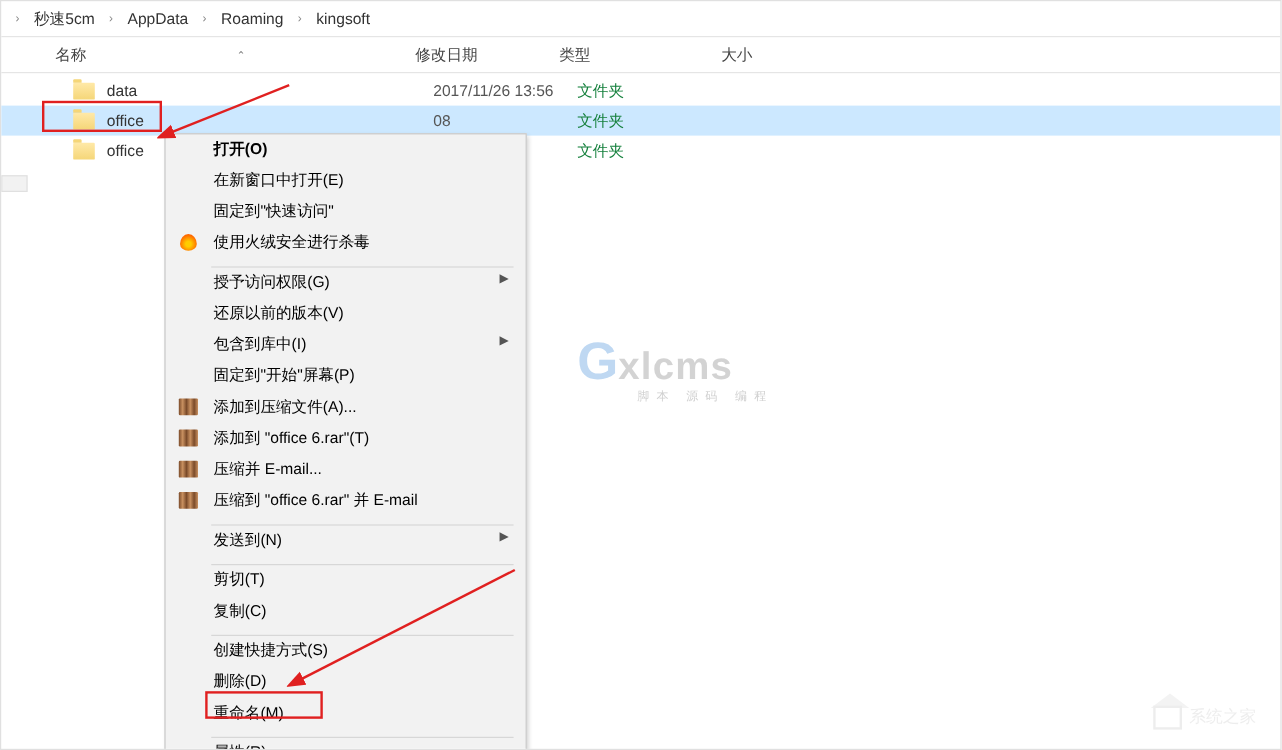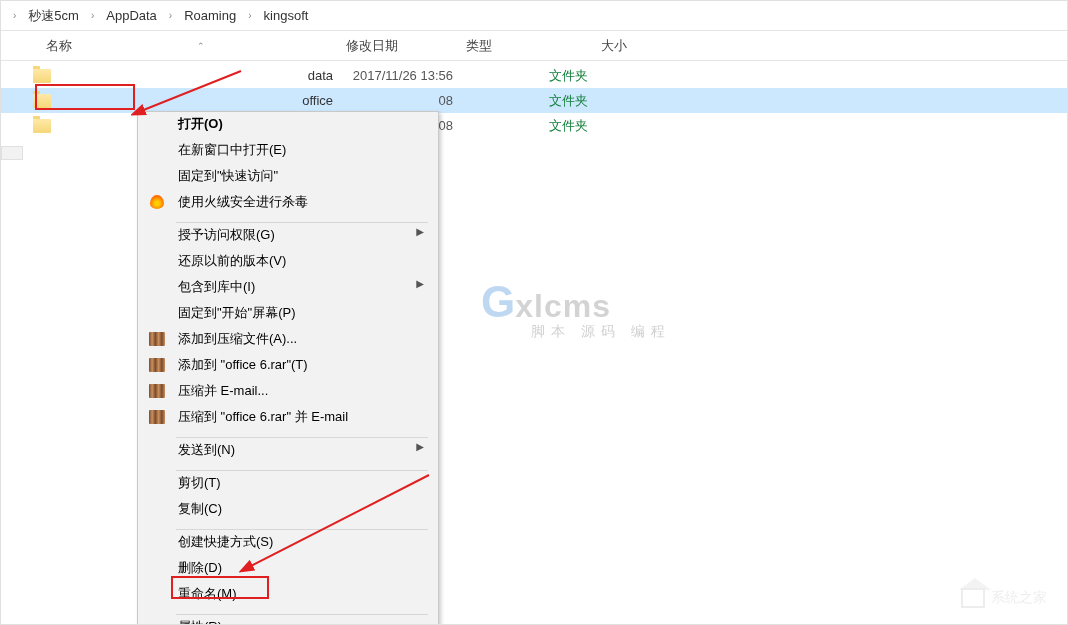--- a/index.html
+++ b/index.html
@@ -11,21 +11,21 @@
 
 .columns { height: 30px; display: flex; align-items: center; padding-left: 45px; font-size: 13px; color: #444; position: relative; border-bottom: 1px solid #e5e5e5; }
 .columns .col { display: flex; align-items: center; }
 .columns .sort-arrow { font-size: 9px; color: #888; margin-left: 125px; }
 .col-name { width: 300px; }
 .col-date { width: 120px; }
 .col-type { width: 135px; }
 .col-size { width: 100px; }
 
 .file-area { position: relative; padding-top: 2px; }
-.file-row { height: 25px; display: flex; align-items: center; padding-left: 32px; font-size: 13px; color: #333; text-align: right; }
+.file-row { height: 25px; display: flex; align-items: center; padding-left: 60px; font-size: 13px; color: #333; }
 .file-row.selected { background: #cce8ff; }
 .folder-icon { width: 18px; height: 14px; background: linear-gradient(#ffe9a8, #f5d678); border-radius: 1px; margin-right: 10px; position: relative; }
 .folder-icon::before { content: ""; position: absolute; top: -3px; left: 0; width: 7px; height: 3px; background: #f5d678; border-radius: 1px 1px 0 0; }
 .file-name { width: 272px; }
 .file-date { width: 120px; color: #555; }
 .file-type { width: 135px; color: #15803d; }
 
 .red-box-office { position: absolute; left: 34px; top: 23px; width: 100px; height: 26px; border: 2px solid #e02020; pointer-events: none; }
 
 .context-menu { position: absolute; left: 136px; top: 110px; width: 302px; background: #f2f2f2; border: 1px solid #c8c8c8; box-shadow: 2px 2px 4px rgba(0,0,0,0.2); font-size: 13px; color: #000; padding: 3px 0; }
@@ -39,21 +39,21 @@
 .rar-icon { width: 16px; height: 14px; background: linear-gradient(90deg, #7b4b2a 0%, #c89060 20%, #7b4b2a 40%, #c89060 60%, #7b4b2a 80%, #c89060 100%); border-radius: 1px; }
 .red-box-menu { position: absolute; left: 33px; bottom: 48px; width: 98px; height: 23px; border: 2px solid #e02020; pointer-events: none; }
 
 .arrow-svg { position: absolute; pointer-events: none; }
 .arrow1 { left: 130px; top: 62px; }
 .arrow2 { left: 238px; top: 466px; }
 
 .watermark { position: absolute; left: 452px; top: 276px; color: #999; opacity: 0.55; pointer-events: none; font-family: Arial, sans-serif; margin-left: 28px; }
 .watermark .g { font-size: 44px; font-weight: bold; color: #8bb9e8; }
 .watermark .xl { font-size: 32px; font-weight: bold; color: #b0b0b0; letter-spacing: 1px; }
-.watermark .sub { font-size: 14px; color: #aaa; letter-spacing: 6px; margin-left: 50px; margin-top: -4px; }
+.watermark .sub { font-size: 10px; color: #aaa; letter-spacing: 6px; margin-left: 50px; margin-top: -4px; }
 
 .bottom-wm { position: absolute; right: 20px; bottom: 16px; color: #ddd; opacity: 0.5; font-size: 14px; pointer-events: none; display: flex; align-items: center; gap: 6px; }
 .bottom-wm .house { width: 24px; height: 20px; border: 2px solid #ddd; position: relative; }
 .bottom-wm .house::before { content: ""; position: absolute; top: -12px; left: -4px; width: 0; height: 0; border-left: 16px solid transparent; border-right: 16px solid transparent; border-bottom: 12px solid #ddd; opacity: 0.7; }
 
 .side-stub { position: absolute; left: 0; top: 85px; width: 22px; height: 14px; background: #f2f2f2; border: 1px solid #e0e0e0; }
 </style>
 </head>
 <body>
 

